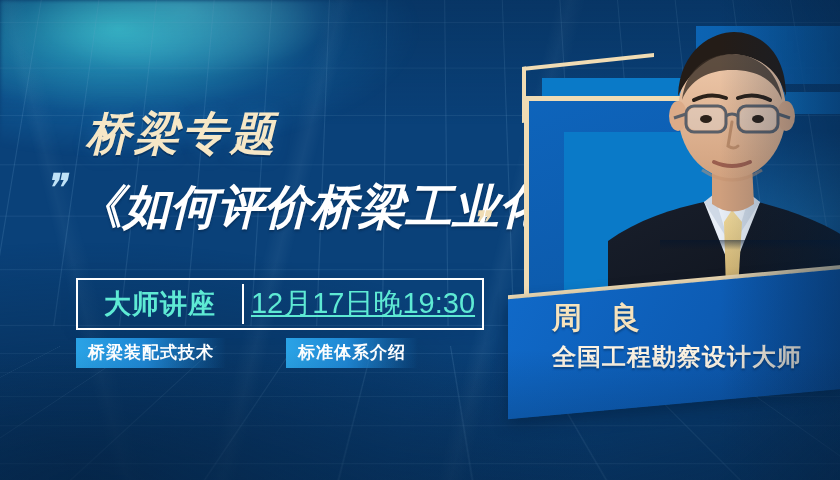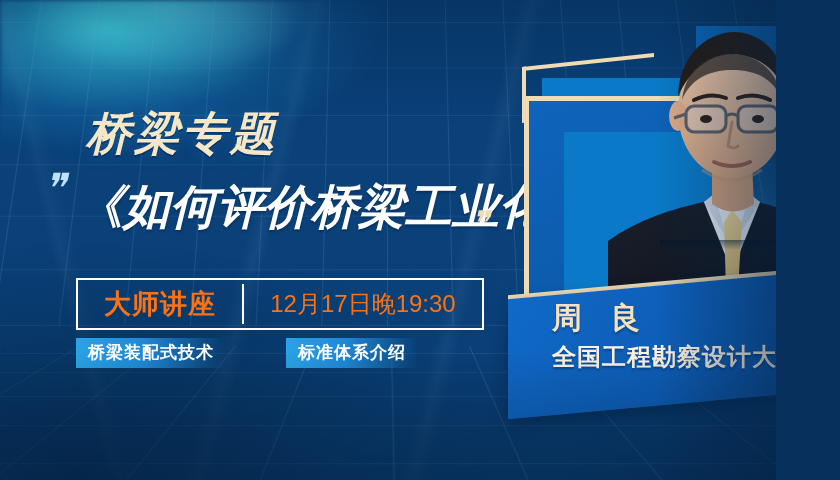--- a/index.html
+++ b/index.html
@@ -1,17 +1,17 @@
 <!DOCTYPE html>
 <html><head>
 <meta charset="utf-8">
 <style>
   html,body{margin:0;padding:0;background:#07305c;}
   #poster{
-    position:relative;width:776px;height:480px;overflow:hidden;
+    position:relative;width:840px;height:480px;overflow:hidden;
     font-family:"Liberation Sans","DejaVu Sans",sans-serif;
     background:#0a4179;
     user-select:none;
   }
 
   
   .layer{position:absolute;inset:0;}
 
   .bg-base{
     background:
@@ -92,24 +92,24 @@
     color:#ffffff;white-space:nowrap;
     text-shadow:0 2px 2px rgba(6,35,70,.5);
   }
 
   
   .infobox{
     position:absolute;left:76px;top:278px;width:404px;height:48px;
     border:2px solid #ffffff;display:flex;align-items:stretch;
     box-shadow:0 0 10px rgba(12,60,110,.5);
   }
-  .info-cell{display:flex;align-items:center;justify-content:center;color:#f97316;white-space:nowrap;}
+  .info-cell{display:flex;align-items:center;justify-content:center;color:#5eead4;white-space:nowrap;}
   .info-left{width:164px;font-size:27px;font-weight:700;letter-spacing:1px;}
   .info-div{width:2px;background:#ffffff;margin:4px 0;}
-  .info-right{flex:1;font-size:24px;font-weight:400;letter-spacing:0px;}
+  .info-right{flex:1;font-size:29px;font-weight:400;letter-spacing:0px;text-decoration:underline;}
 
   
   .tags{position:absolute;left:76px;top:338px;width:420px;height:32px;}
   .tag{
     position:absolute;top:0;height:30px;line-height:30px;
     color:#ffffff;font-size:17px;font-weight:700;letter-spacing:1px;
     padding:0 12px;white-space:nowrap;
   }
   .tag-a{left:0;   background:linear-gradient(90deg,#2aa3e6 0%, #1f87d4 46%, rgba(16,90,160,0) 100%);}
   .tag-b{left:210px;background:linear-gradient(90deg,#2aa3e6 0%, #1f87d4 46%, rgba(16,90,160,0) 100%);}

